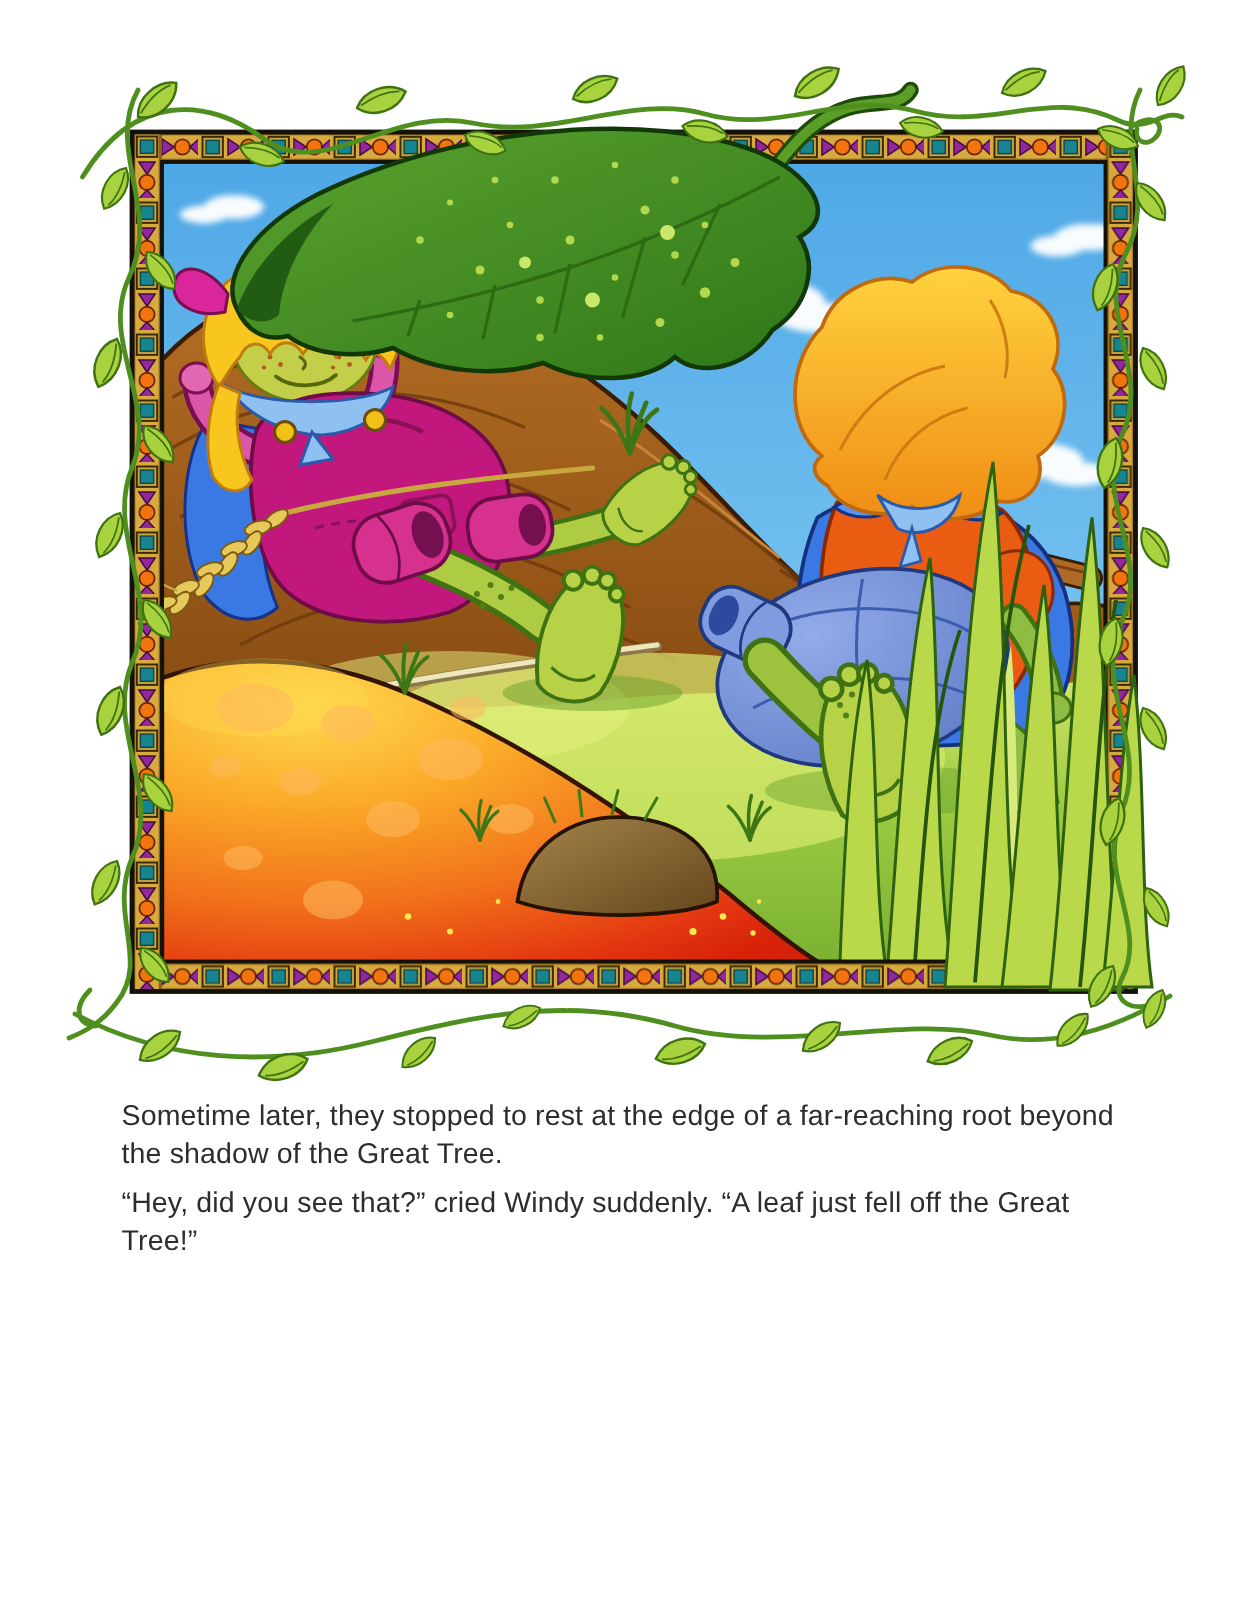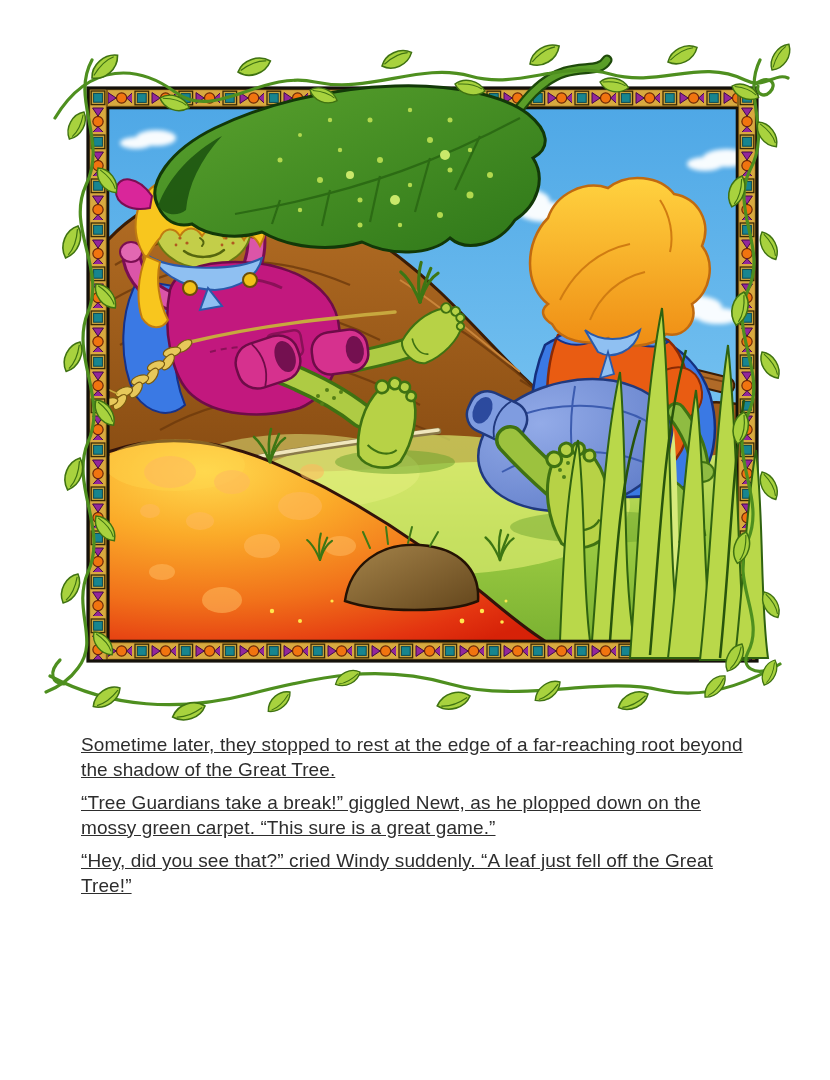--- a/index.html
+++ b/index.html
@@ -5,21 +5,21 @@
   html,body{margin:0;padding:0;}
   body{
     width:830px;height:1080px;background:#ffffff;overflow:hidden;position:relative;
     font-family:"Liberation Sans","DejaVu Sans",sans-serif;
   }
   .illustration{position:absolute;left:0;top:0;width:830px;height:730px;margin:0;}
   .story{
     position:absolute;left:81px;top:733px;width:672px;
     color:#2d2d2d;font-size:19px;line-height:24.5px;letter-spacing:0.1px;
   }
-  .story p{margin:0 0 9px 0;text-decoration:underline;}
+  .story p{margin:0 0 9px 0;}
 </style>
 </head>
 <body>
 
 <figure class="illustration" aria-label="Storybook illustration framed by a gold mosaic border of teal squares, orange circles and purple triangles, wrapped in a leafy green vine. Two plump green Tree Guardians rest on a mossy lawn before a giant brown root under a blue sky with puffy clouds: Windy, a blond girl with a pink bow, magenta overalls and blue kerchief, lies back with her hands behind her head beside a stalk of wheat, while Newt, a boy with wild orange hair, round glasses, an orange shirt, blue cape and blue pants, sits grinning. A huge speckled green leaf droops over the top of the frame, a giant orange-red spotted mushroom cap fills the lower-left corner, and tall grass blades cross the lower-right border.">
 <svg width="830" height="730" viewBox="0 0 830 730" xmlns="http://www.w3.org/2000/svg">
   <defs>
     <linearGradient id="skyG" x1="0" y1="0" x2="0" y2="1">
       <stop offset="0" stop-color="#4fa8e6"></stop>
           <stop offset="0.7" stop-color="#7cc6f2"></stop>
@@ -486,15 +486,14 @@
       <use href="#vleaf" transform="translate(648,694) rotate(162) scale(0.95)"></use>
       <use href="#vleaf" transform="translate(725,676) rotate(140) scale(0.85)"></use>
       <use href="#vleaf" transform="translate(775,660) rotate(120) scale(0.8)"></use>
     </g>
   </g>
 </svg>
 </figure>
 
 <section class="story">
   <p>Sometime later, they stopped to rest at the edge of a far-reaching root beyond the shadow of the Great Tree.</p>
-  <p>“Tree Guardians take a break!” giggled Newt, as he plopped down on the mossy green carpet. “This sure is a great game.”</p>
   <p>“Hey, did you see that?” cried Windy suddenly. “A leaf just fell off the Great Tree!”</p>
 </section>
 
 </body></html>

